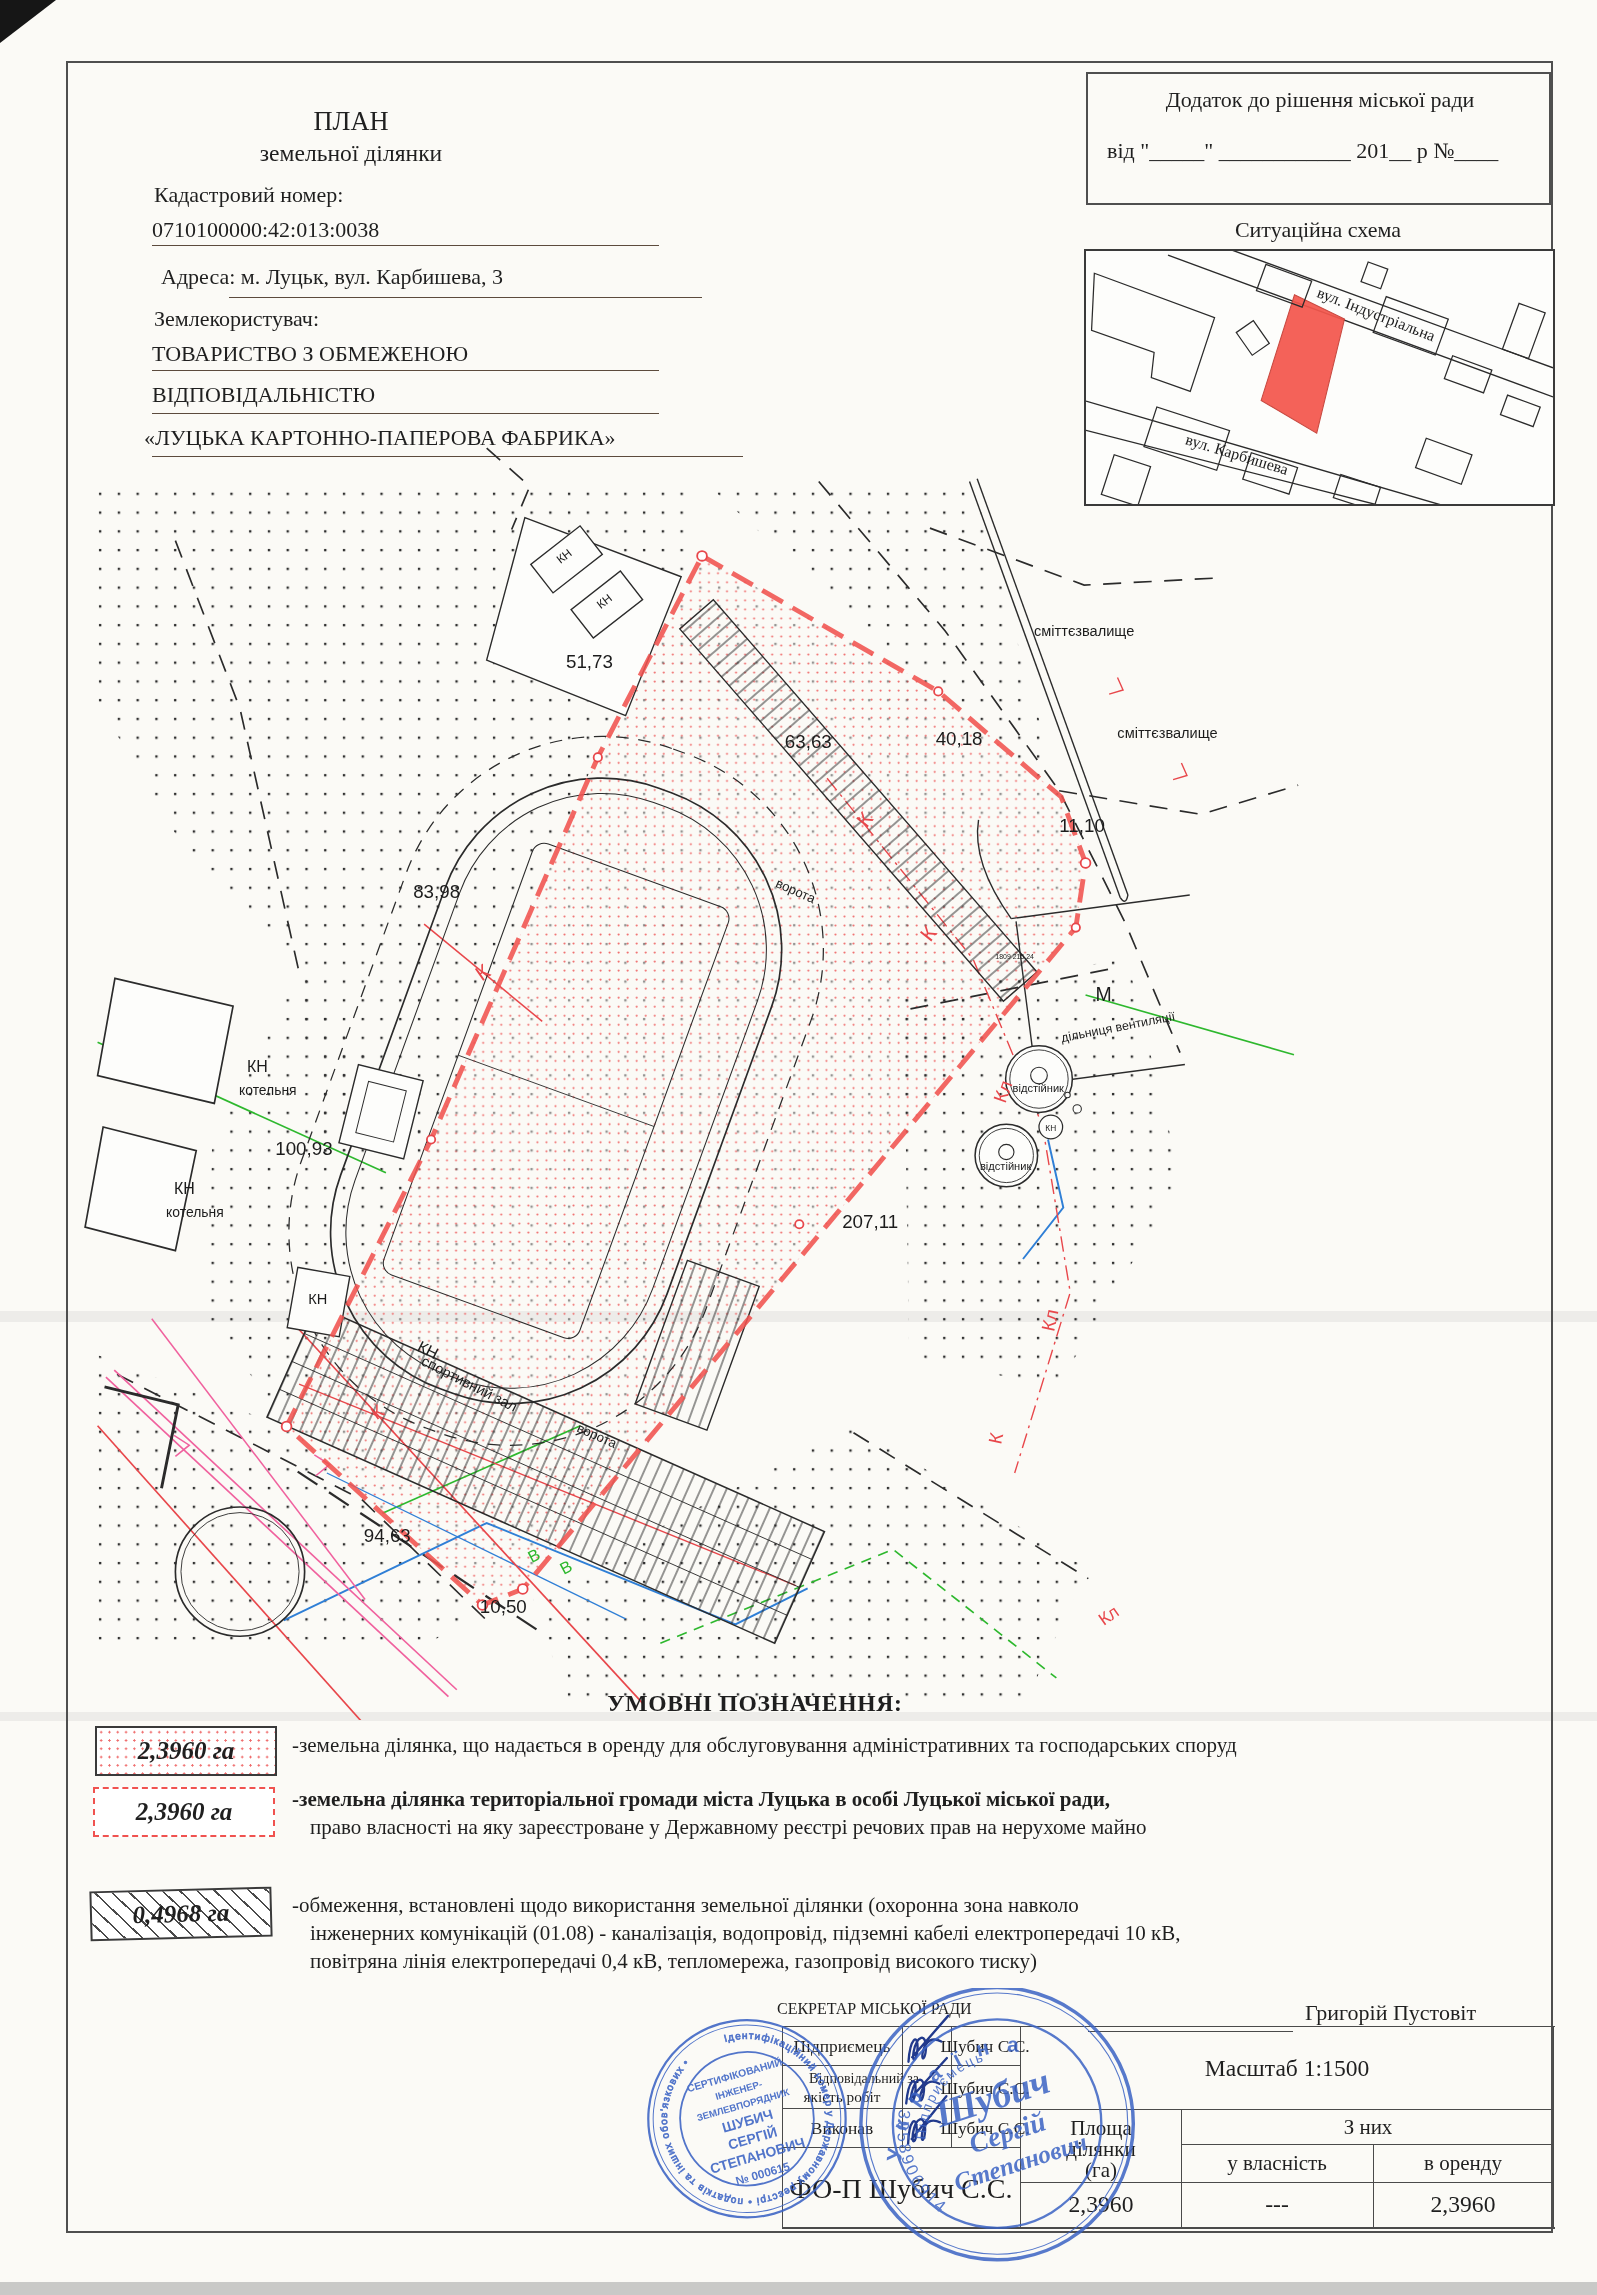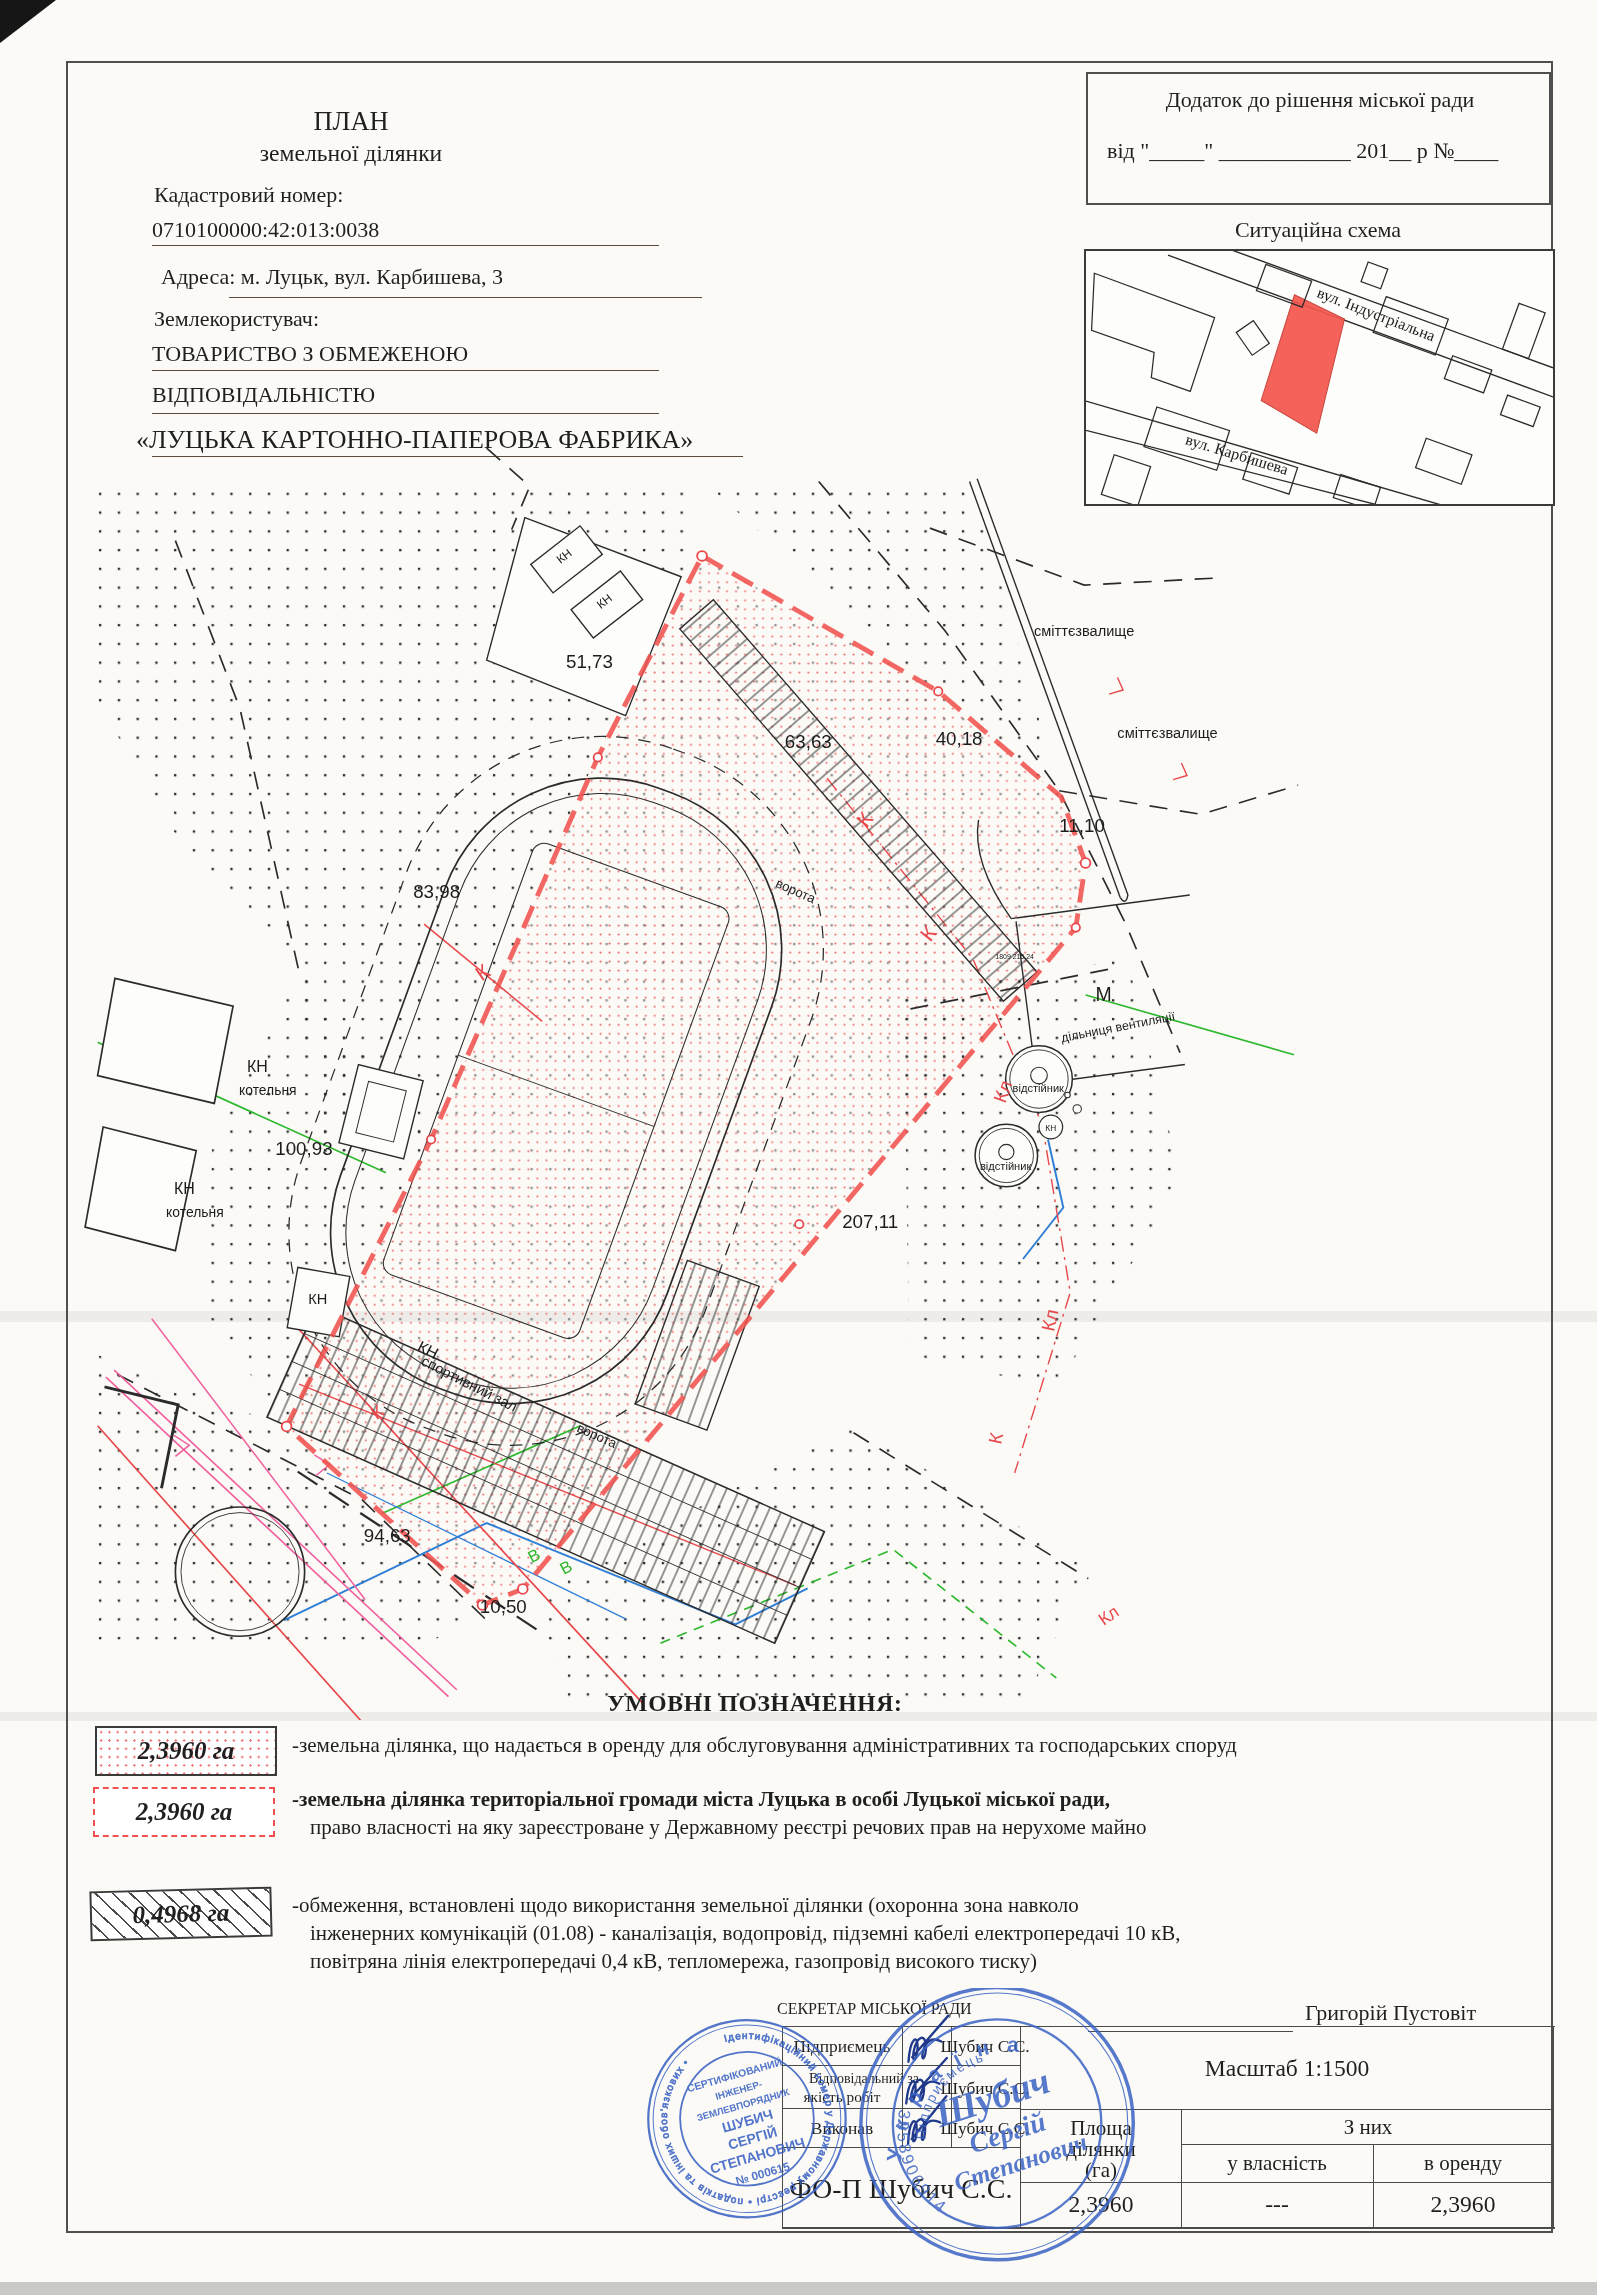--- a/index.html
+++ b/index.html
@@ -39,21 +39,21 @@
   <div class="txt" style="left:154px;top:182px;font-size:22px;">Кадастровий номер:</div>
   <div class="txt" style="left:152px;top:217px;font-size:22px;">0710100000:42:013:0038</div>
   <div class="uln" style="left:152px;top:245px;width:507px;"></div>
   <div class="txt" style="left:154px;top:264px;font-size:22px;margin-left:7px;">Адреса: м. Луцьк, вул. Карбишева, 3</div>
   <div class="uln" style="left:229px;top:297px;width:473px;"></div>
   <div class="txt" style="left:154px;top:306px;font-size:22px;">Землекористувач:</div>
   <div class="txt" style="left:152px;top:341px;font-size:22px;">ТОВАРИСТВО З ОБМЕЖЕНОЮ</div>
   <div class="uln" style="left:152px;top:370px;width:507px;"></div>
   <div class="txt" style="left:152px;top:382px;font-size:22px;">ВІДПОВІДАЛЬНІСТЮ</div>
   <div class="uln" style="left:152px;top:413px;width:507px;"></div>
-  <div class="txt" style="left:136px;top:425px;font-size:26px;">«ЛУЦЬКА КАРТОННО-ПАПЕРОВА ФАБРИКА»</div>
+  <div class="txt" style="left:144px;top:425px;font-size:22px;">«ЛУЦЬКА КАРТОННО-ПАПЕРОВА ФАБРИКА»</div>
   <div class="uln" style="left:152px;top:456px;width:591px;"></div>
 
   <div class="abs" style="left:1086px;top:72px;width:465px;height:133px;border:2.1px solid #4f4f4f;box-sizing:border-box;"></div>
   <div class="txt ctr" style="left:1320px;top:87px;font-size:22px;">Додаток до рішення міської ради</div>
   <div class="txt" style="left:1107px;top:138px;font-size:22px;">від "_____" ____________ 201__ р №____</div>
 
   <div class="txt ctr" style="left:1318px;top:217px;font-size:22px;">Ситуаційна схема</div>
 
   <div class="abs" style="left:1084px;top:249px;width:471px;height:257px;border:2.1px solid #3a3a3a;box-sizing:border-box;background:#fdfdfb;overflow:hidden;">
     <svg width="467" height="253" viewBox="0 0 672 364">

